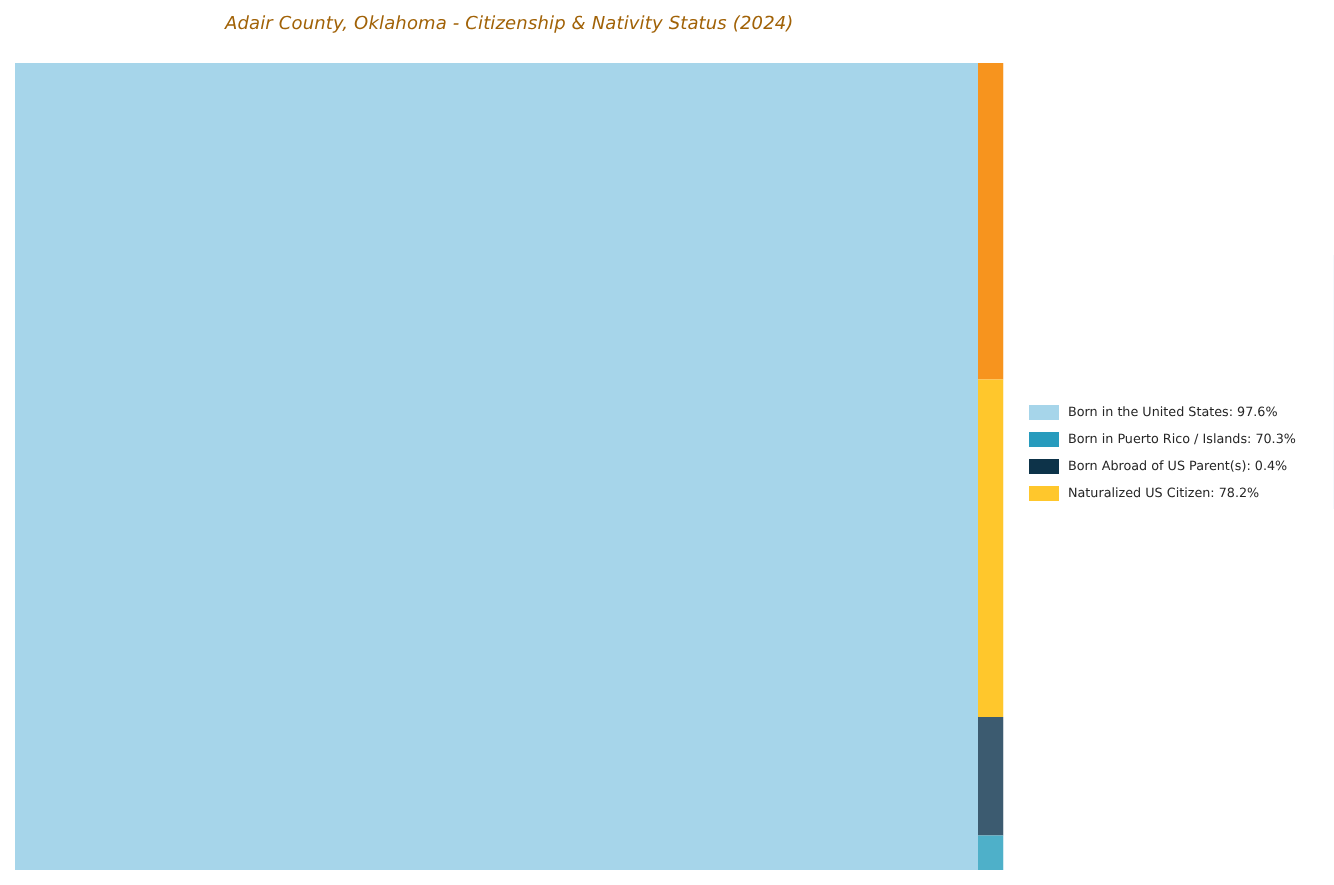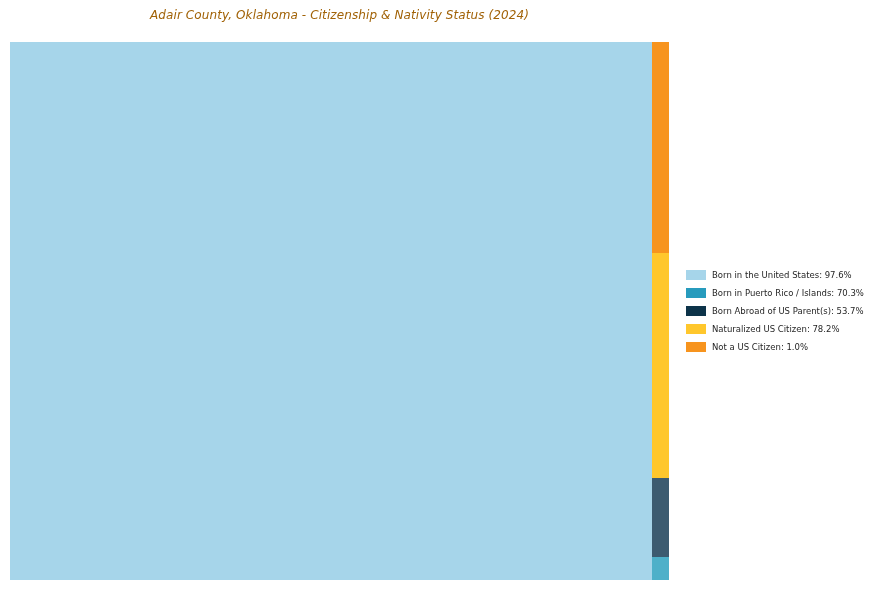--- a/index.html
+++ b/index.html
@@ -93,25 +93,21 @@
   <div class="legend-row">
         <span class="legend-swatch" style="background: rgb(166, 213, 234);"></span>
         <span class="legend-label">Born in the United States: 97.6%</span>
       </div>
       <div class="legend-row">
         <span class="legend-swatch" style="background: rgb(39, 155, 189);"></span>
         <span class="legend-label">Born in Puerto Rico / Islands: 70.3%</span>
       </div>
       <div class="legend-row">
         <span class="legend-swatch" style="background: rgb(13, 51, 73);"></span>
-        <span class="legend-label">Born Abroad of US Parent(s): 53.7%</span>
+        <span class="legend-label">Born Abroad of US Parent(s): 0.4%</span>
       </div>
       <div class="legend-row">
         <span class="legend-swatch" style="background: rgb(255, 199, 44);"></span>
         <span class="legend-label">Naturalized US Citizen: 78.2%</span>
-      </div>
-      <div class="legend-row">
-        <span class="legend-swatch" style="background: rgb(247, 148, 30);"></span>
-        <span class="legend-label">Not a US Citizen: 1.0%</span>
       </div>
     </div>
 
 </div>
 
 </body></html>

